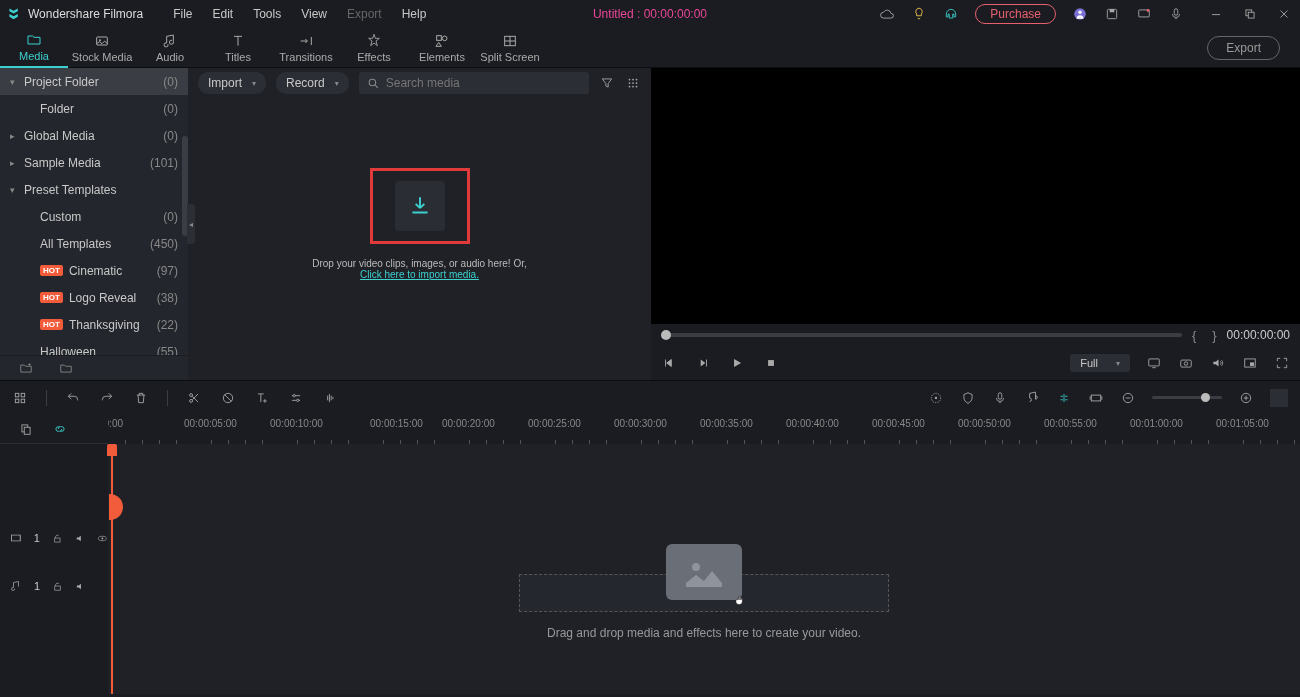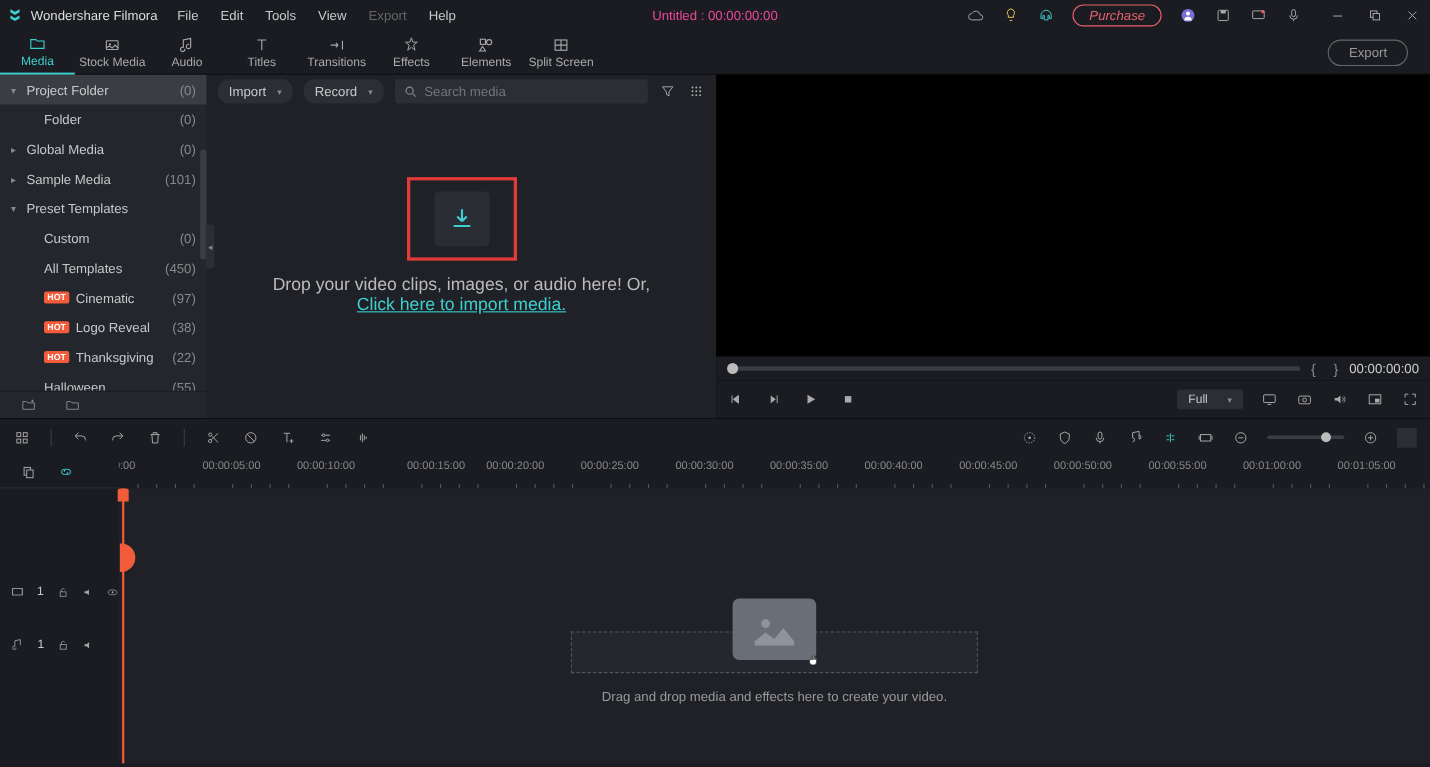--- a/index.html
+++ b/index.html
@@ -1,24 +1,24 @@
 <!DOCTYPE html>
 <html><head>
 <meta charset="utf-8">
 <style>
 * { margin: 0; padding: 0; box-sizing: border-box; font-family: -apple-system, Segoe UI, sans-serif; user-select: none; }
 body { width: 1300px; height: 697px; background: #1a1c21; color: #c8c8c8; overflow: hidden; font-size: 12px; }
 .titlebar { height: 28px; background: #1a1c21; display: flex; align-items: center; padding: 0 8px; }
 .app-logo { width: 14px; height: 14px; margin-right: 6px; }
-.app-name { font-size: 12px; color: #ddd; margin-right: 18px; }
+.app-name { font-size: 12px; color: #ddd; margin-right: 30px; }
 .menu-items { display: flex; gap: 20px; }
 .menu-item { font-size: 12px; color: #c8c8c8; cursor: pointer; }
 .menu-item.disabled { color: #666; }
 .title-center { position: absolute; left: 50%; transform: translateX(-50%); font-size: 12px; color: #ec4899; }
-.title-right { margin-left: auto; display: flex; align-items: center; gap: 16px; font-style: italic; }
+.title-right { margin-left: auto; display: flex; align-items: center; gap: 16px; }
 .purchase-btn { border: 1px solid #e8606d; color: #e8606d; padding: 2px 14px; border-radius: 11px; font-size: 12px; cursor: pointer; }
 .win-controls { display: flex; gap: 18px; margin-left: 8px; }
 .icon-btn { width: 16px; height: 16px; display: flex; align-items: center; justify-content: center; cursor: pointer; color: #aaa; }
 .icon-btn svg { width: 14px; height: 14px; }
 
 .tab-row { height: 40px; background: #1a1c21; display: flex; align-items: center; padding: 0 12px 0 0; gap: 0; border-bottom: 1px solid #0d0e10; }
 .top-tab { display: flex; flex-direction: column; align-items: center; justify-content: center; width: 68px; height: 40px; cursor: pointer; color: #aaa; font-size: 11px; gap: 2px; }
 .top-tab.active { color: #3dd0cf; border-bottom: 2px solid #3dd0cf; }
 .top-tab svg { width: 16px; height: 16px; }
 .export-btn { margin-left: auto; border: 1px solid #666; color: #999; padding: 4px 18px; border-radius: 14px; font-size: 12px; cursor: pointer; margin-right: 8px; }
@@ -37,21 +37,21 @@
 
 .media-panel { flex: 1; background: #1f2127; position: relative; display: flex; flex-direction: column; }
 .media-toolbar { height: 30px; display: flex; align-items: center; gap: 10px; padding: 4px 10px; }
 .dropdown { background: #2b2e35; padding: 4px 10px; border-radius: 10px; font-size: 12px; display: flex; align-items: center; gap: 10px; cursor: pointer; }
 .dropdown .caret { font-size: 8px; color: #888; }
 .search-box { flex: 1; background: #2b2e35; border-radius: 3px; display: flex; align-items: center; padding: 4px 8px; gap: 6px; }
 .search-box input { background: transparent; border: none; outline: none; color: #ccc; font-size: 12px; flex: 1; }
 .media-drop { flex: 1; display: flex; flex-direction: column; align-items: center; justify-content: center; }
 .import-box { border: 3px solid #e03a3a; padding: 10px 22px; margin-bottom: 14px; margin-top: -30px;}
 .import-inner { width: 50px; height: 50px; background: #2a2d34; display: flex; align-items: center; justify-content: center; border-radius: 4px; }
-.drop-text { font-size: 16px; color: #bbb; text-align: center; }
+.drop-text { font-size: 10px; color: #bbb; text-align: center; }
 .drop-link { color: #3dd0cf; text-decoration: underline; cursor: pointer; }
 .collapse-tab { position: absolute; left: -1px; top: 50%; transform: translateY(-50%); width: 8px; height: 40px; background: #2b2e35; display:flex; align-items:center; justify-content:center; font-size:8px; color:#888; cursor:pointer; border-radius: 0 3px 3px 0;}
 
 .preview { width: 649px; background: #000; display: flex; flex-direction: column; }
 .preview-video { flex: 1; background: #000; }
 .preview-scrub { height: 22px; background: #1a1c21; display: flex; align-items: center; padding: 0 10px; gap: 10px; }
 .scrub-track { flex: 1; height: 4px; background: #3a3d44; border-radius: 2px; position: relative; }
 .scrub-thumb { position: absolute; left: 0; top: -3px; width: 10px; height: 10px; background: #bbb; border-radius: 50%; }
 .preview-controls { height: 34px; background: #1a1c21; display: flex; align-items: center; padding: 0 10px; gap: 18px; }
 .play-controls { display: flex; gap: 18px; align-items: center; }

